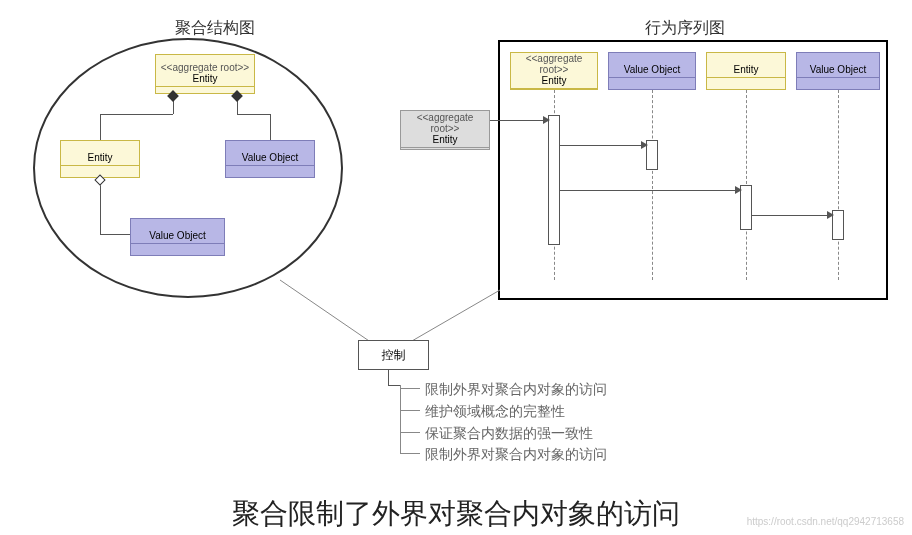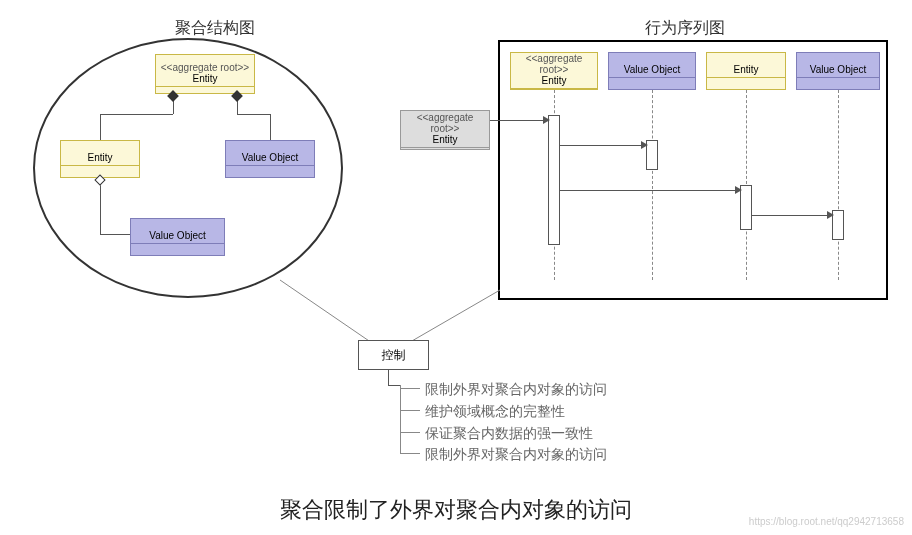--- a/index.html
+++ b/index.html
@@ -15,21 +15,21 @@
   .divider-v { width: 100%; height: 1px; background: #7e7db8; margin-top: 2px; }
   .seq-frame { position: absolute; border: 2px solid #000; }
   .lifeline { position: absolute; border-left: 1px dashed #888; height: 190px; }
   .activation { position: absolute; background: #fff; border: 1px solid #555; }
   .arrow-line { position: absolute; background: #555; height: 1px; }
   .arrow-head { position: absolute; width: 0; height: 0; border-top: 4px solid transparent; border-bottom: 4px solid transparent; border-left: 7px solid #555; }
   .control-box { position: absolute; border: 1px solid #555; font-size: 12px; display: flex; align-items: center; justify-content: center; background: #fff; }
   .bullet-line { position: absolute; height: 1px; background: #888; }
   .bullet-text { position: absolute; font-size: 14px; color: #666; }
   .bullet-vert { position: absolute; width: 1px; background: #888; }
-  .caption { position: absolute; font-size: 22px; color: #222; text-align: center; width: 100%; }
+  .caption { position: absolute; font-size: 28px; color: #222; text-align: center; width: 100%; }
   .watermark { position: absolute; font-size: 10px; color: #ccc; }
   .uml-line { position: absolute; background: #555; }
   .diamond { position: absolute; width: 8px; height: 8px; transform: rotate(45deg); border: 1px solid #333; }
 </style>
 </head>
 <body>
 
 <div class="title" style="left:175px;top:18px">聚合结构图</div>
 <div class="title" style="left:645px;top:18px">行为序列图</div>
 
@@ -138,13 +138,13 @@
 <div class="bullet-text" style="left:425px;top:403px">维护领域概念的完整性</div>
 
 <div class="bullet-line" style="left:400px;top:432px;width:20px"></div>
 <div class="bullet-text" style="left:425px;top:425px">保证聚合内数据的强一致性</div>
 
 <div class="bullet-line" style="left:400px;top:453px;width:20px"></div>
 <div class="bullet-text" style="left:425px;top:446px">限制外界对聚合内对象的访问</div>
 
 <div class="caption" style="top:495px">聚合限制了外界对聚合内对象的访问</div>
 
-<div class="watermark" style="right:8px;bottom:8px">https://blog.root.net/qq2942713658</div>
+<div class="watermark" style="right:8px;bottom:8px">https://root.csdn.net/qq2942713658</div>
 
 </body></html>

